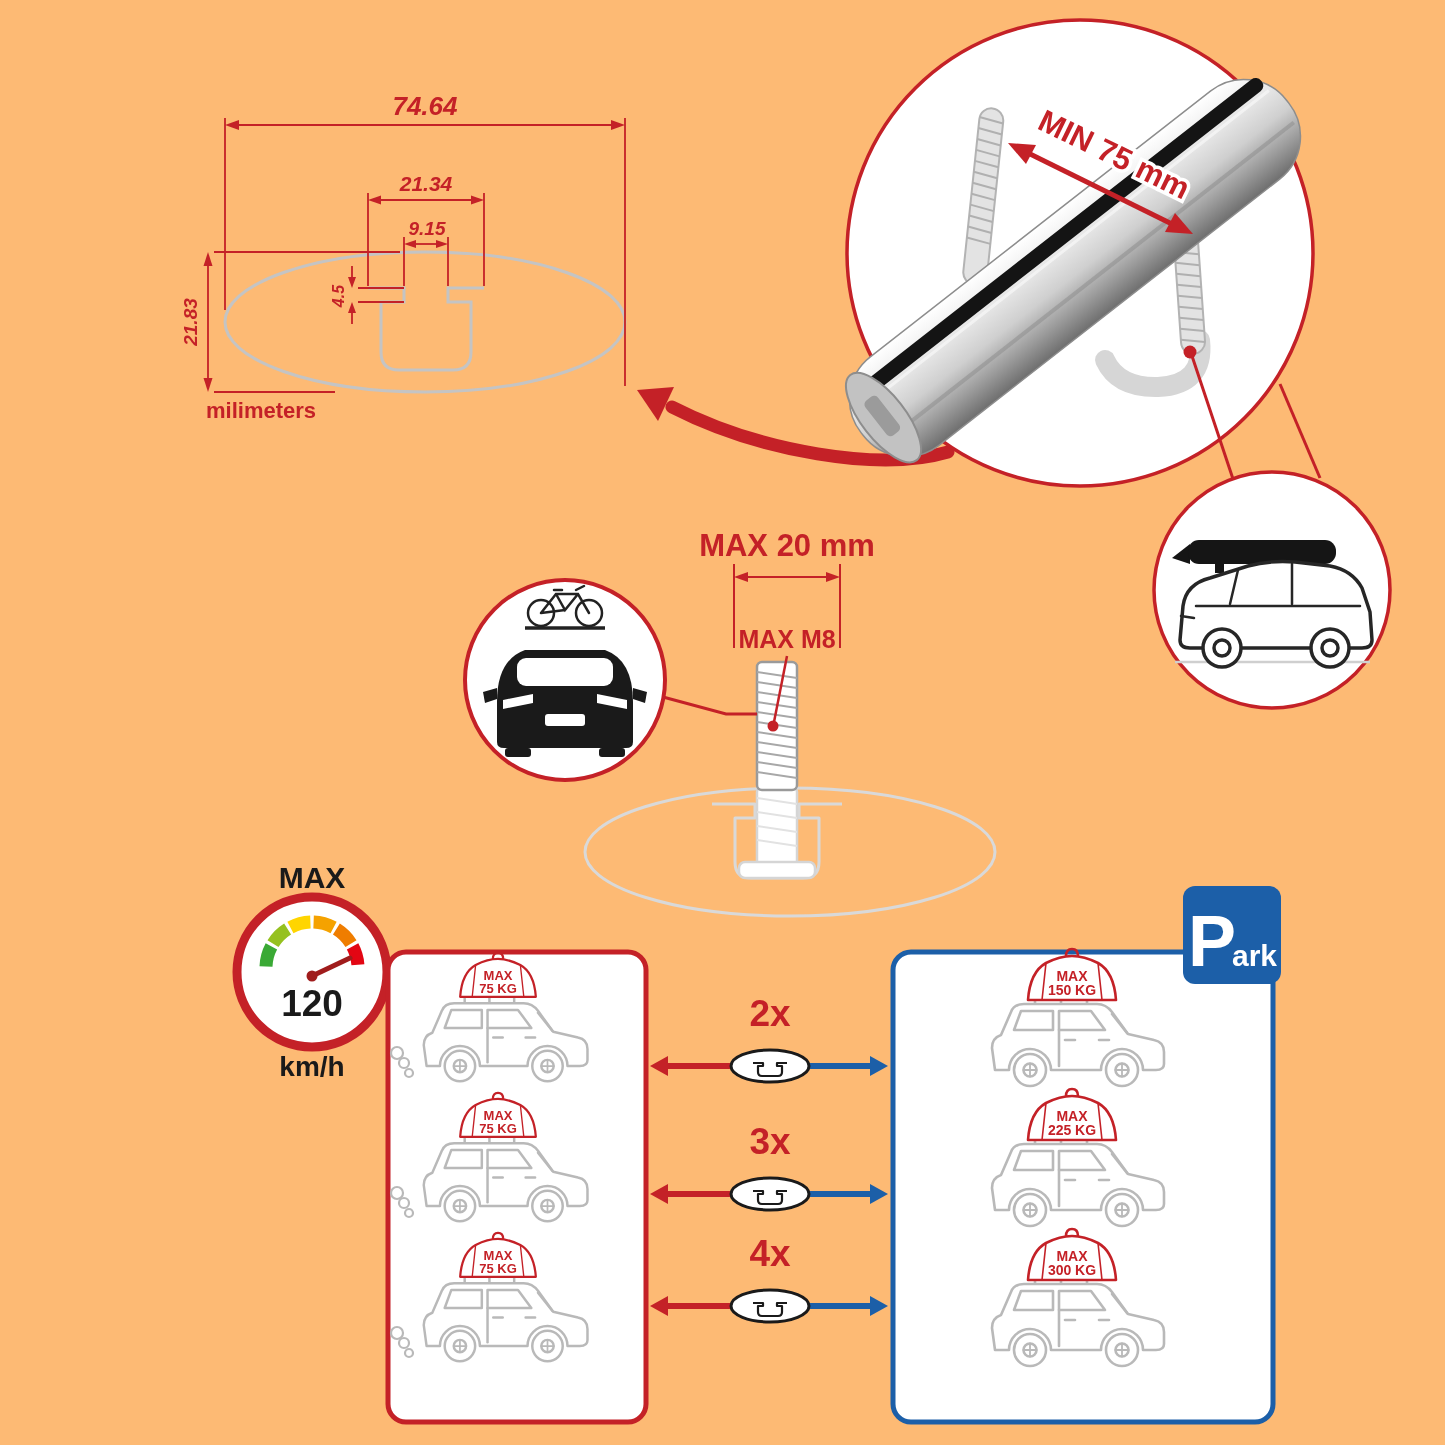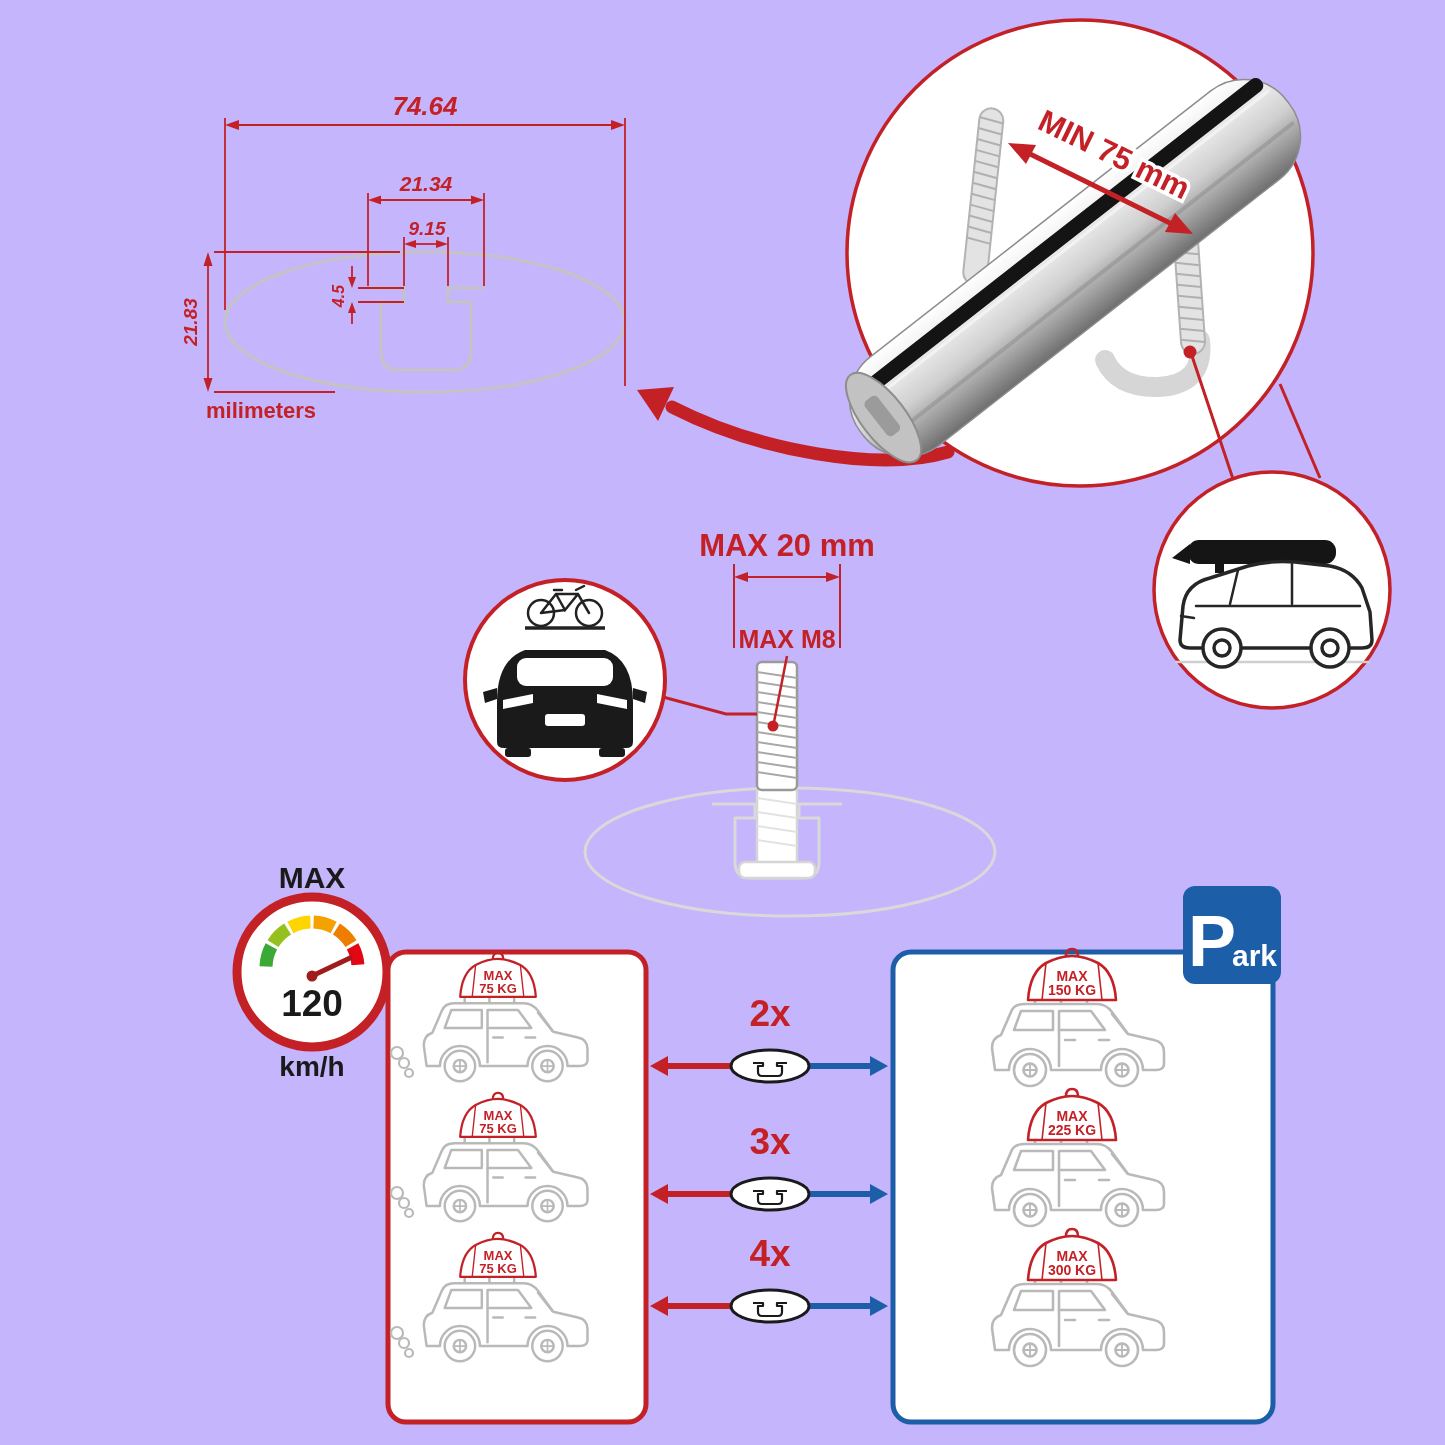--- a/index.html
+++ b/index.html
@@ -1,16 +1,16 @@
 <!DOCTYPE html>
 <html><head>
 <meta charset="utf-8">
 <style>
   html,body{margin:0;padding:0;background:#ffffff;}
-  .canvas{position:relative;width:1445px;height:1445px;background:#c4b5fd;overflow:hidden;}
+  .canvas{position:relative;width:1445px;height:1445px;background:#fdba74;overflow:hidden;}
   svg text{font-family:"Liberation Sans",sans-serif;}
   .dim-text{font-weight:700;font-style:italic;fill:#c42127;}
   .red-label{font-weight:700;fill:#c42127;}
   .black-label{font-weight:700;fill:#1a1a1a;}
   .bag-text{font-weight:700;fill:#c42127;text-anchor:middle;}
   .qty-text{font-weight:700;fill:#c42127;text-anchor:middle;}
   .white-label{font-weight:700;fill:#ffffff;}
 </style>
 </head>
 <body>

